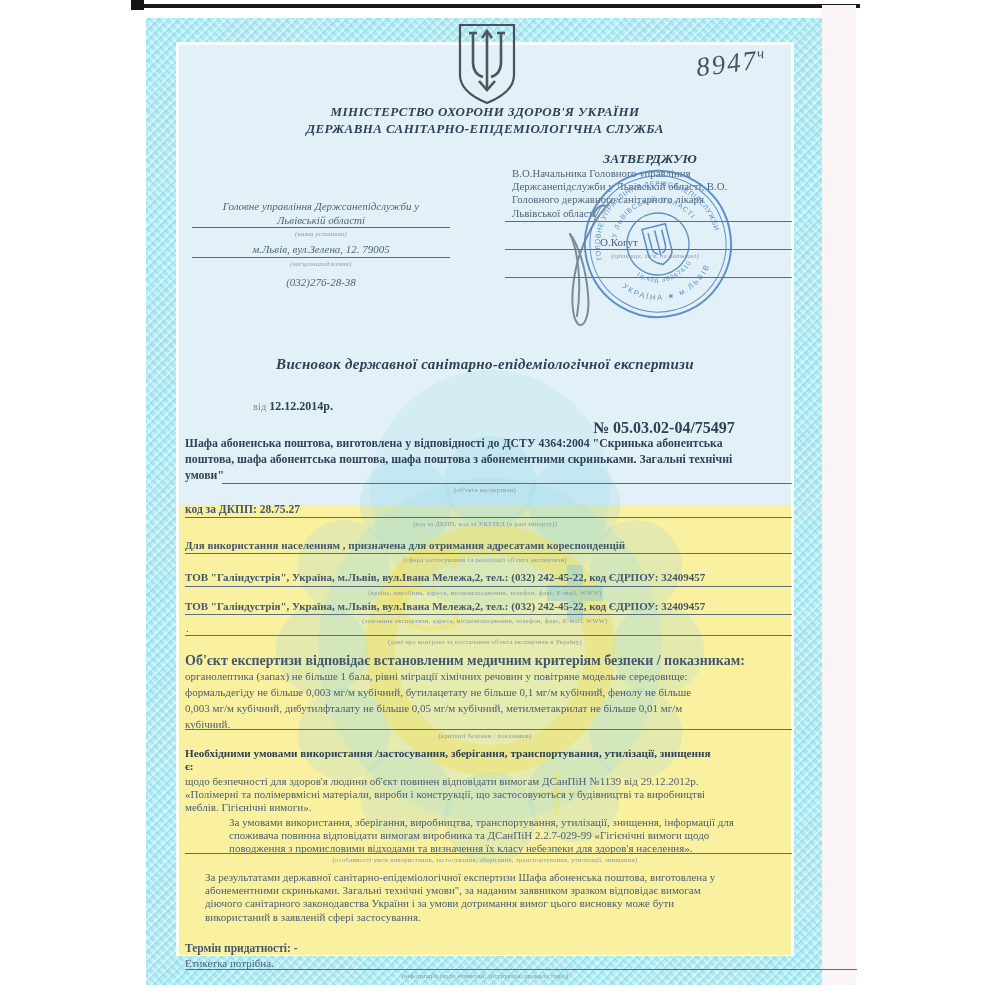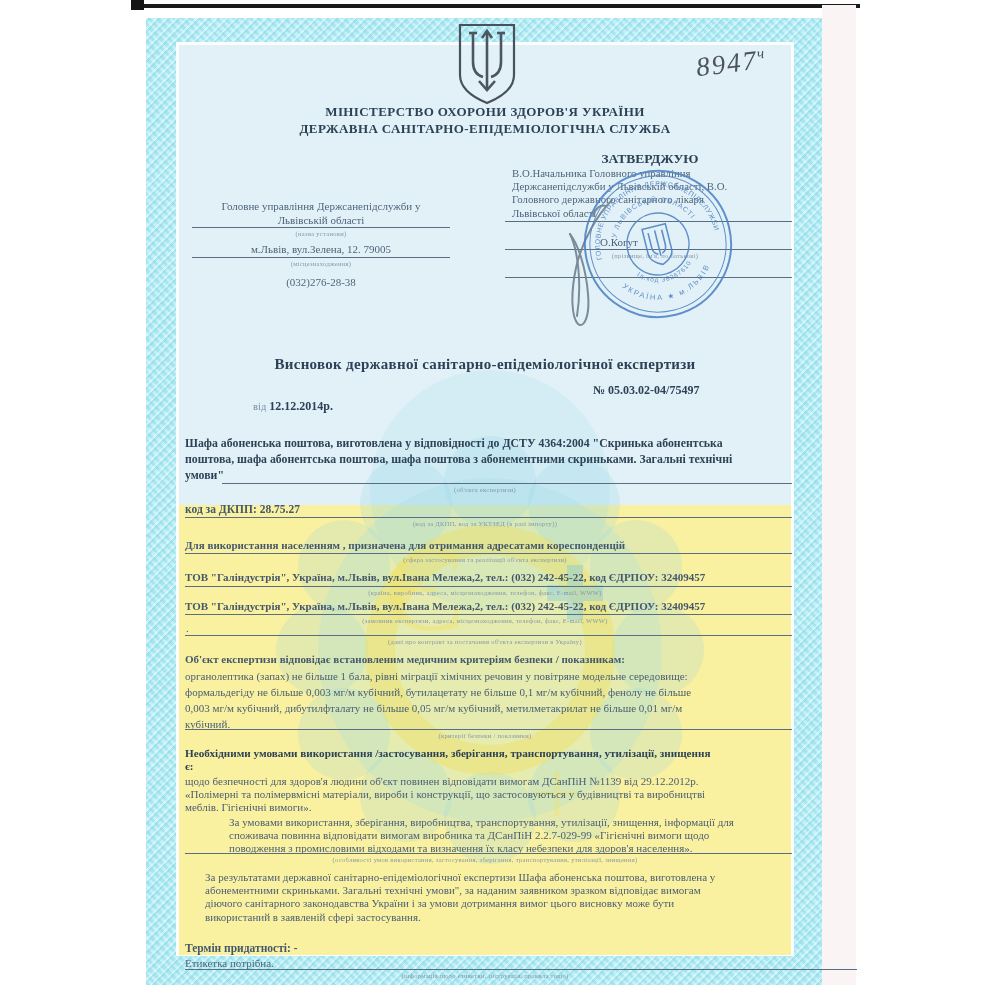--- a/index.html
+++ b/index.html
@@ -17,21 +17,21 @@
        repeating-linear-gradient(45deg, rgba(150,225,238,.5) 0 3px, rgba(205,243,248,.6) 3px 6px),
        #b5ebf3;}
   .doc-inner{left:176px;top:42px;width:618px;height:914px;background:#e1f1f7;
      border:3px solid rgba(250,253,254,.95);box-sizing:border-box;}
   .yellow-band{left:179px;top:505px;width:612px;height:450px;background:#faf1a0;}
   
   .b{font-weight:bold;color:#2e4257;}
   .txt{font-size:11px;color:#44586d;white-space:nowrap;}
   .cap{font-size:6.5px;color:#8796a9;letter-spacing:.3px;white-space:nowrap;}
   .rule{height:0;border-top:1px solid #5a6e82;}
-  .center{text-align:center;}
+  .center{text-align:center;font-style:italic;}
   .interior-center{left:179px;width:612px;text-align:center;}
   .hand{font-style:italic;color:#4d535b;font-size:27px;transform:rotate(-7deg);letter-spacing:2px;}
   .hand sup{font-size:15px;}
   .stamp-wrap{left:582px;top:168px;width:152px;height:152px;transform:rotate(-14deg);opacity:.88;}
   .line-block div{white-space:nowrap;}
 </style>
 </head>
 <body>
 
 <div id="canvas">
@@ -157,21 +157,21 @@
   <div class="abs center" style="left:185px;top:243px;width:272px;font-size:11px;color:#50657b;">м.Львів, вул.Зелена, 12. 79005</div>
   <div class="abs rule" style="left:192px;top:257px;width:258px;"></div>
   <div class="abs cap center" style="left:185px;top:260px;width:272px;">(місцезнаходження)</div>
   <div class="abs center" style="left:185px;top:276px;width:272px;font-size:11px;color:#50657b;">(032)276-28-38</div>
 
   <div class="abs b center" style="left:179px;top:356px;width:612px;font-size:15px;letter-spacing:.3px;">Висновок державної санітарно-епідеміологічної експертизи</div>
   <div class="abs" style="left:253px;top:399px;font-size:12px;">
     <span style="color:#7e90a2;font-size:10.5px;">від</span>
     <span class="b">12.12.2014р.</span>
   </div>
-  <div class="abs b" style="left:593px;top:383px;font-size:12px;">№ 05.03.02-04/75497</div>
+  <div class="abs b" style="left:593px;top:419px;font-size:16px;">№ 05.03.02-04/75497</div>
 
   <div class="abs b line-block" style="left:185px;top:436px;font-size:11.8px;line-height:15.8px;">
     <div>Шафа абоненська поштова, виготовлена у відповідності до ДСТУ 4364:2004 "Скринька абонентська</div>
     <div>поштова, шафа абонентська поштова, шафа поштова з абонементними скриньками. Загальні технічні</div>
     <div>умови"</div>
   </div>
   <div class="abs rule" style="left:222px;top:483px;width:570px;"></div>
   <div class="abs cap interior-center" style="top:486px;">(об'єкта експертизи)</div>
 
   <div class="abs b txt" style="left:185px;top:503px;font-size:11.5px;">код за ДКПП: 28.75.27</div>
@@ -187,21 +187,21 @@
   <div class="abs cap interior-center" style="top:589px;">(країна, виробник, адреса, місцезнаходження,  телефон, факс, E-mail, WWW)</div>
 
   <div class="abs b txt" style="left:185px;top:600px;">ТОВ "Галіндустрія", Україна, м.Львів, вул.Івана Мележа,2, тел.: (032) 242-45-22, код ЄДРПОУ: 32409457</div>
   <div class="abs rule" style="left:185px;top:614px;width:607px;"></div>
   <div class="abs cap interior-center" style="top:617px;">(замовник експертизи, адреса,  місцезнаходження,  телефон, факс, E-mail, WWW)</div>
 
   <div class="abs txt" style="left:186px;top:622px;">.</div>
   <div class="abs rule" style="left:185px;top:635px;width:607px;"></div>
   <div class="abs cap interior-center" style="top:638px;">(дані про контракт за постачання об'єкта експертизи в Україну)</div>
 
-  <div class="abs b txt" style="left:185px;top:653px;font-size:11px;">Об'єкт експертизи  відповідає  встановленим  медичним критеріям безпеки / показникам:</div>
+  <div class="abs b txt" style="left:185px;top:653px;font-size:14px;">Об'єкт експертизи  відповідає  встановленим  медичним критеріям безпеки / показникам:</div>
   <div class="abs line-block" style="left:185px;top:669px;font-size:11px;line-height:15.9px;color:#4a5f74;">
     <div>органолептика (запах) не більше 1 бала, рівні міграції хімічних речовин у повітряне модельне середовище:</div>
     <div>формальдегіду  не більше 0,003 мг/м кубічний, бутилацетату  не більше 0,1 мг/м кубічний, фенолу  не більше</div>
     <div>0,003 мг/м кубічний, дибутилфталату не більше 0,05 мг/м кубічний, метилметакрилат не більше 0,01 мг/м</div>
     <div>кубічний.</div>
   </div>
   <div class="abs rule" style="left:185px;top:729px;width:607px;"></div>
   <div class="abs cap interior-center" style="top:732px;">(критерії безпеки / показники)</div>
 
   <div class="abs b line-block" style="left:185px;top:747px;font-size:11.2px;line-height:13.4px;">

